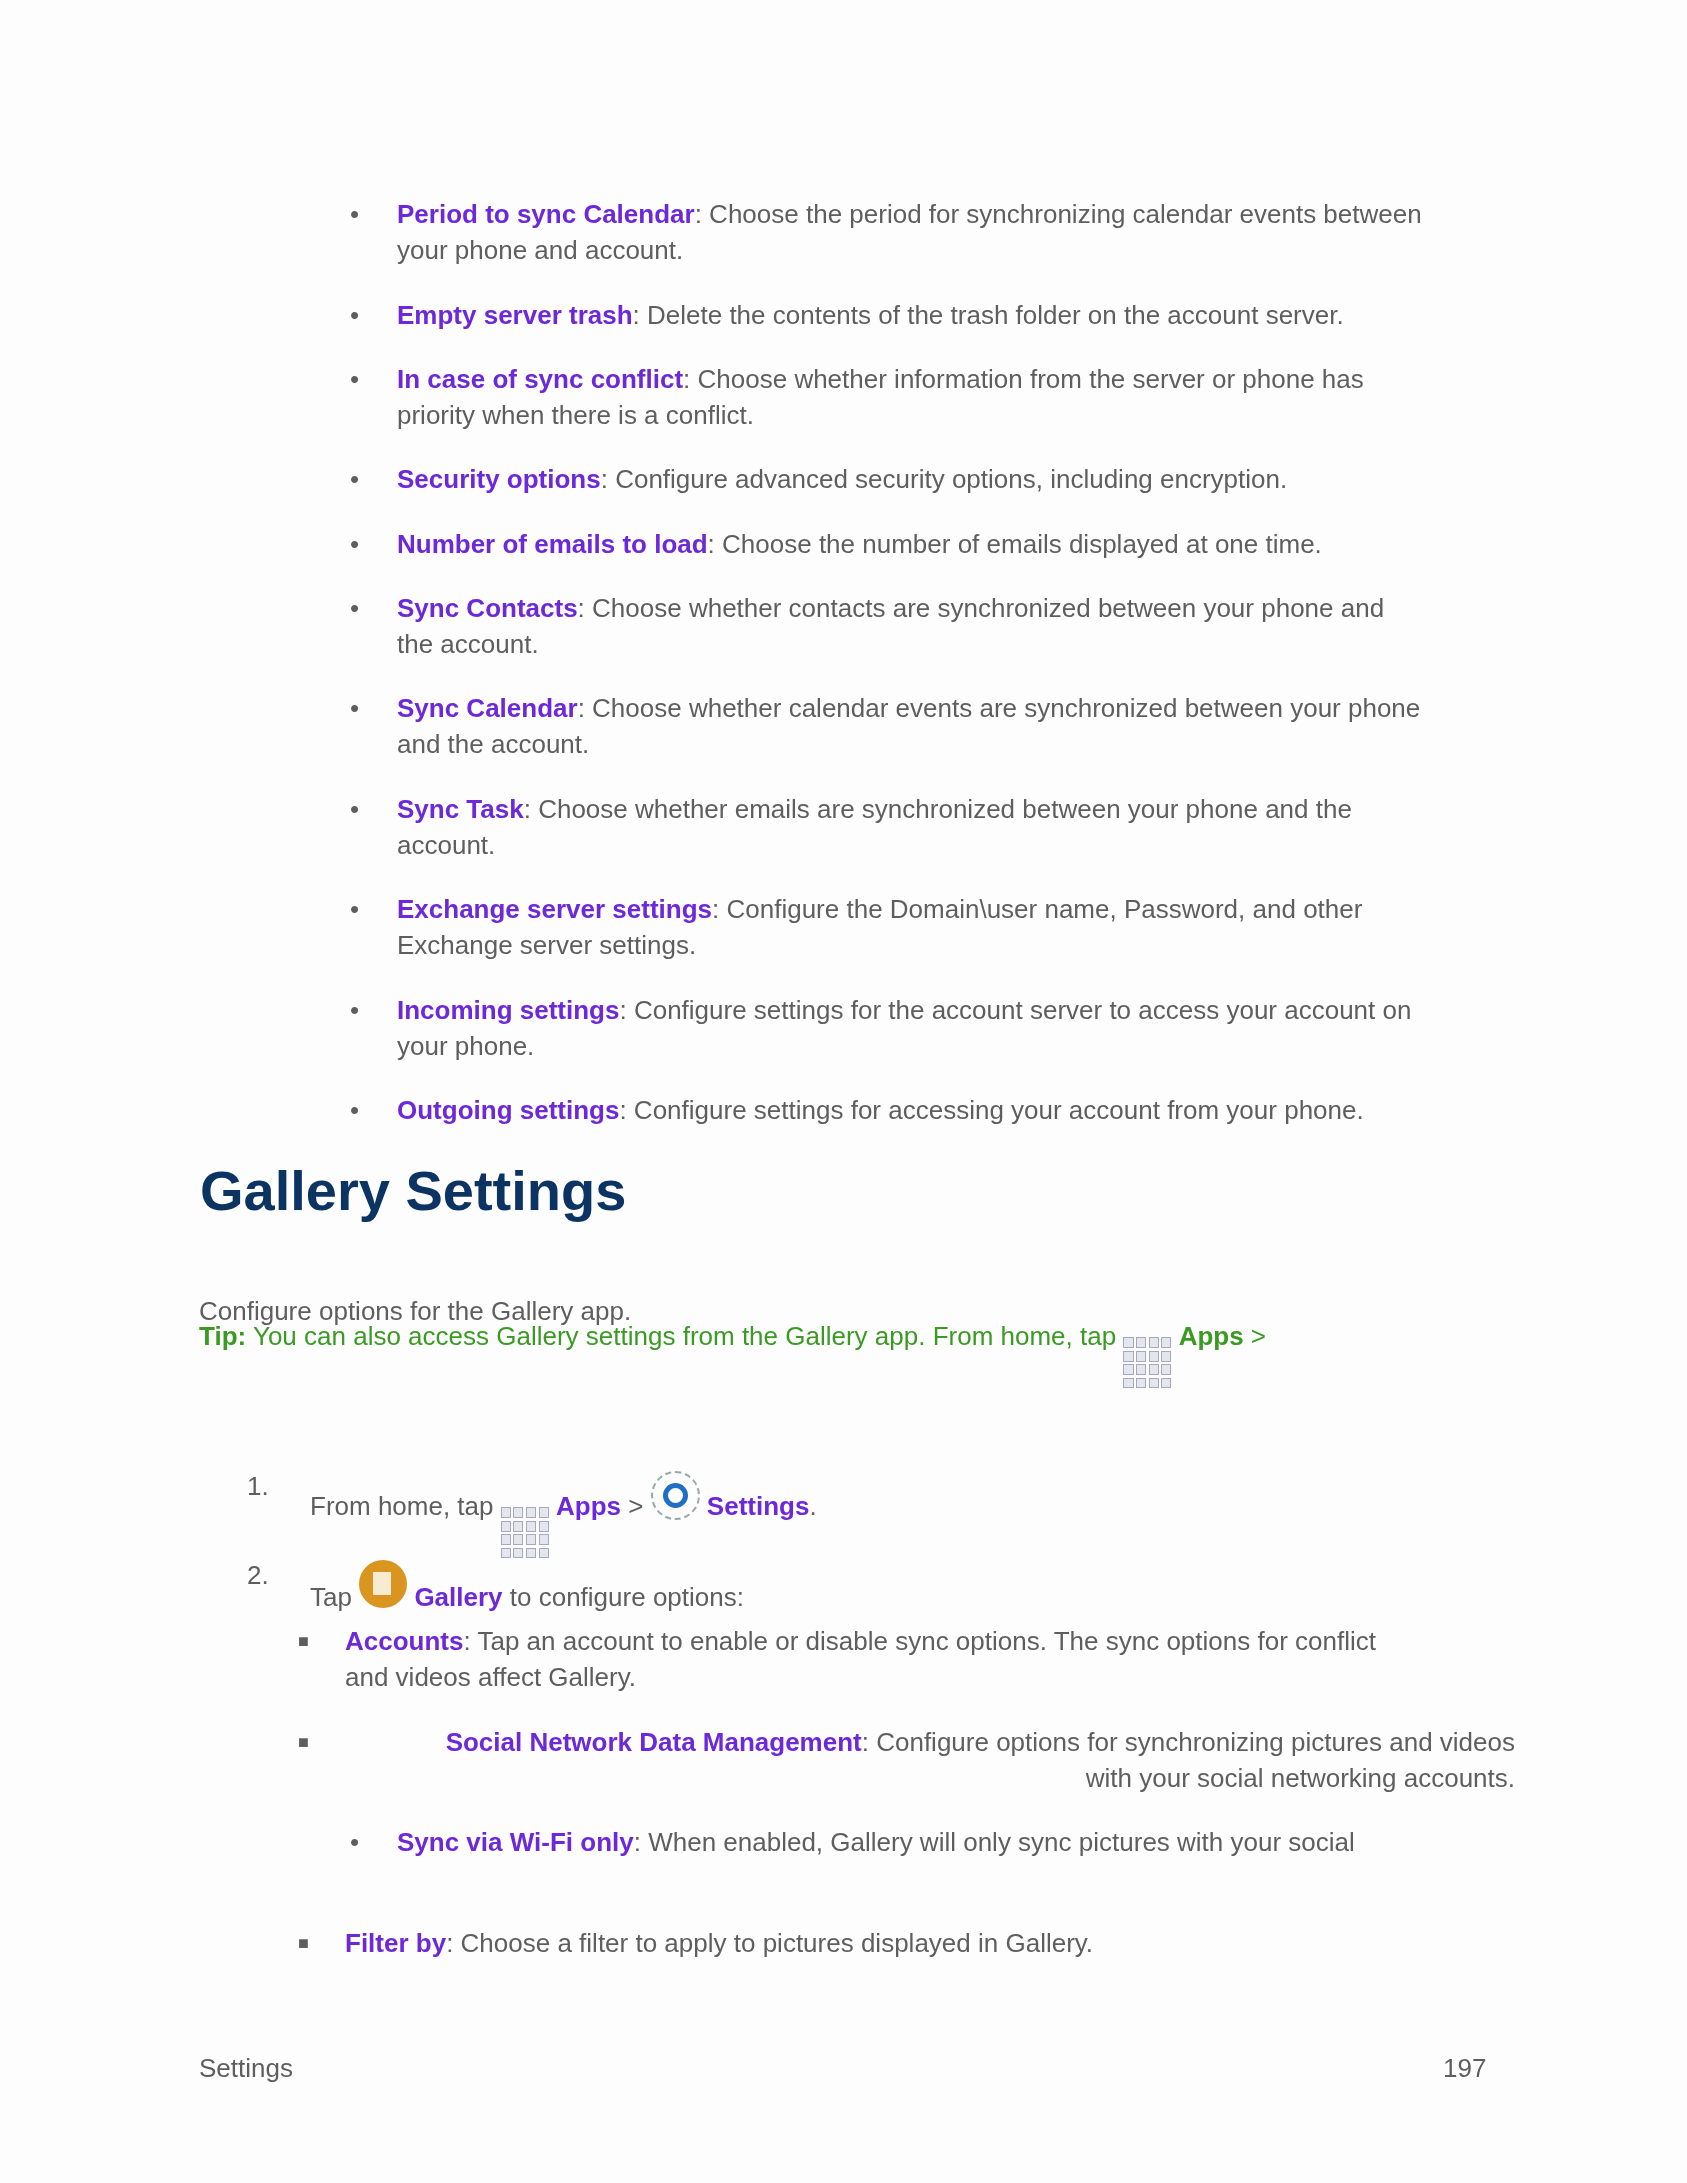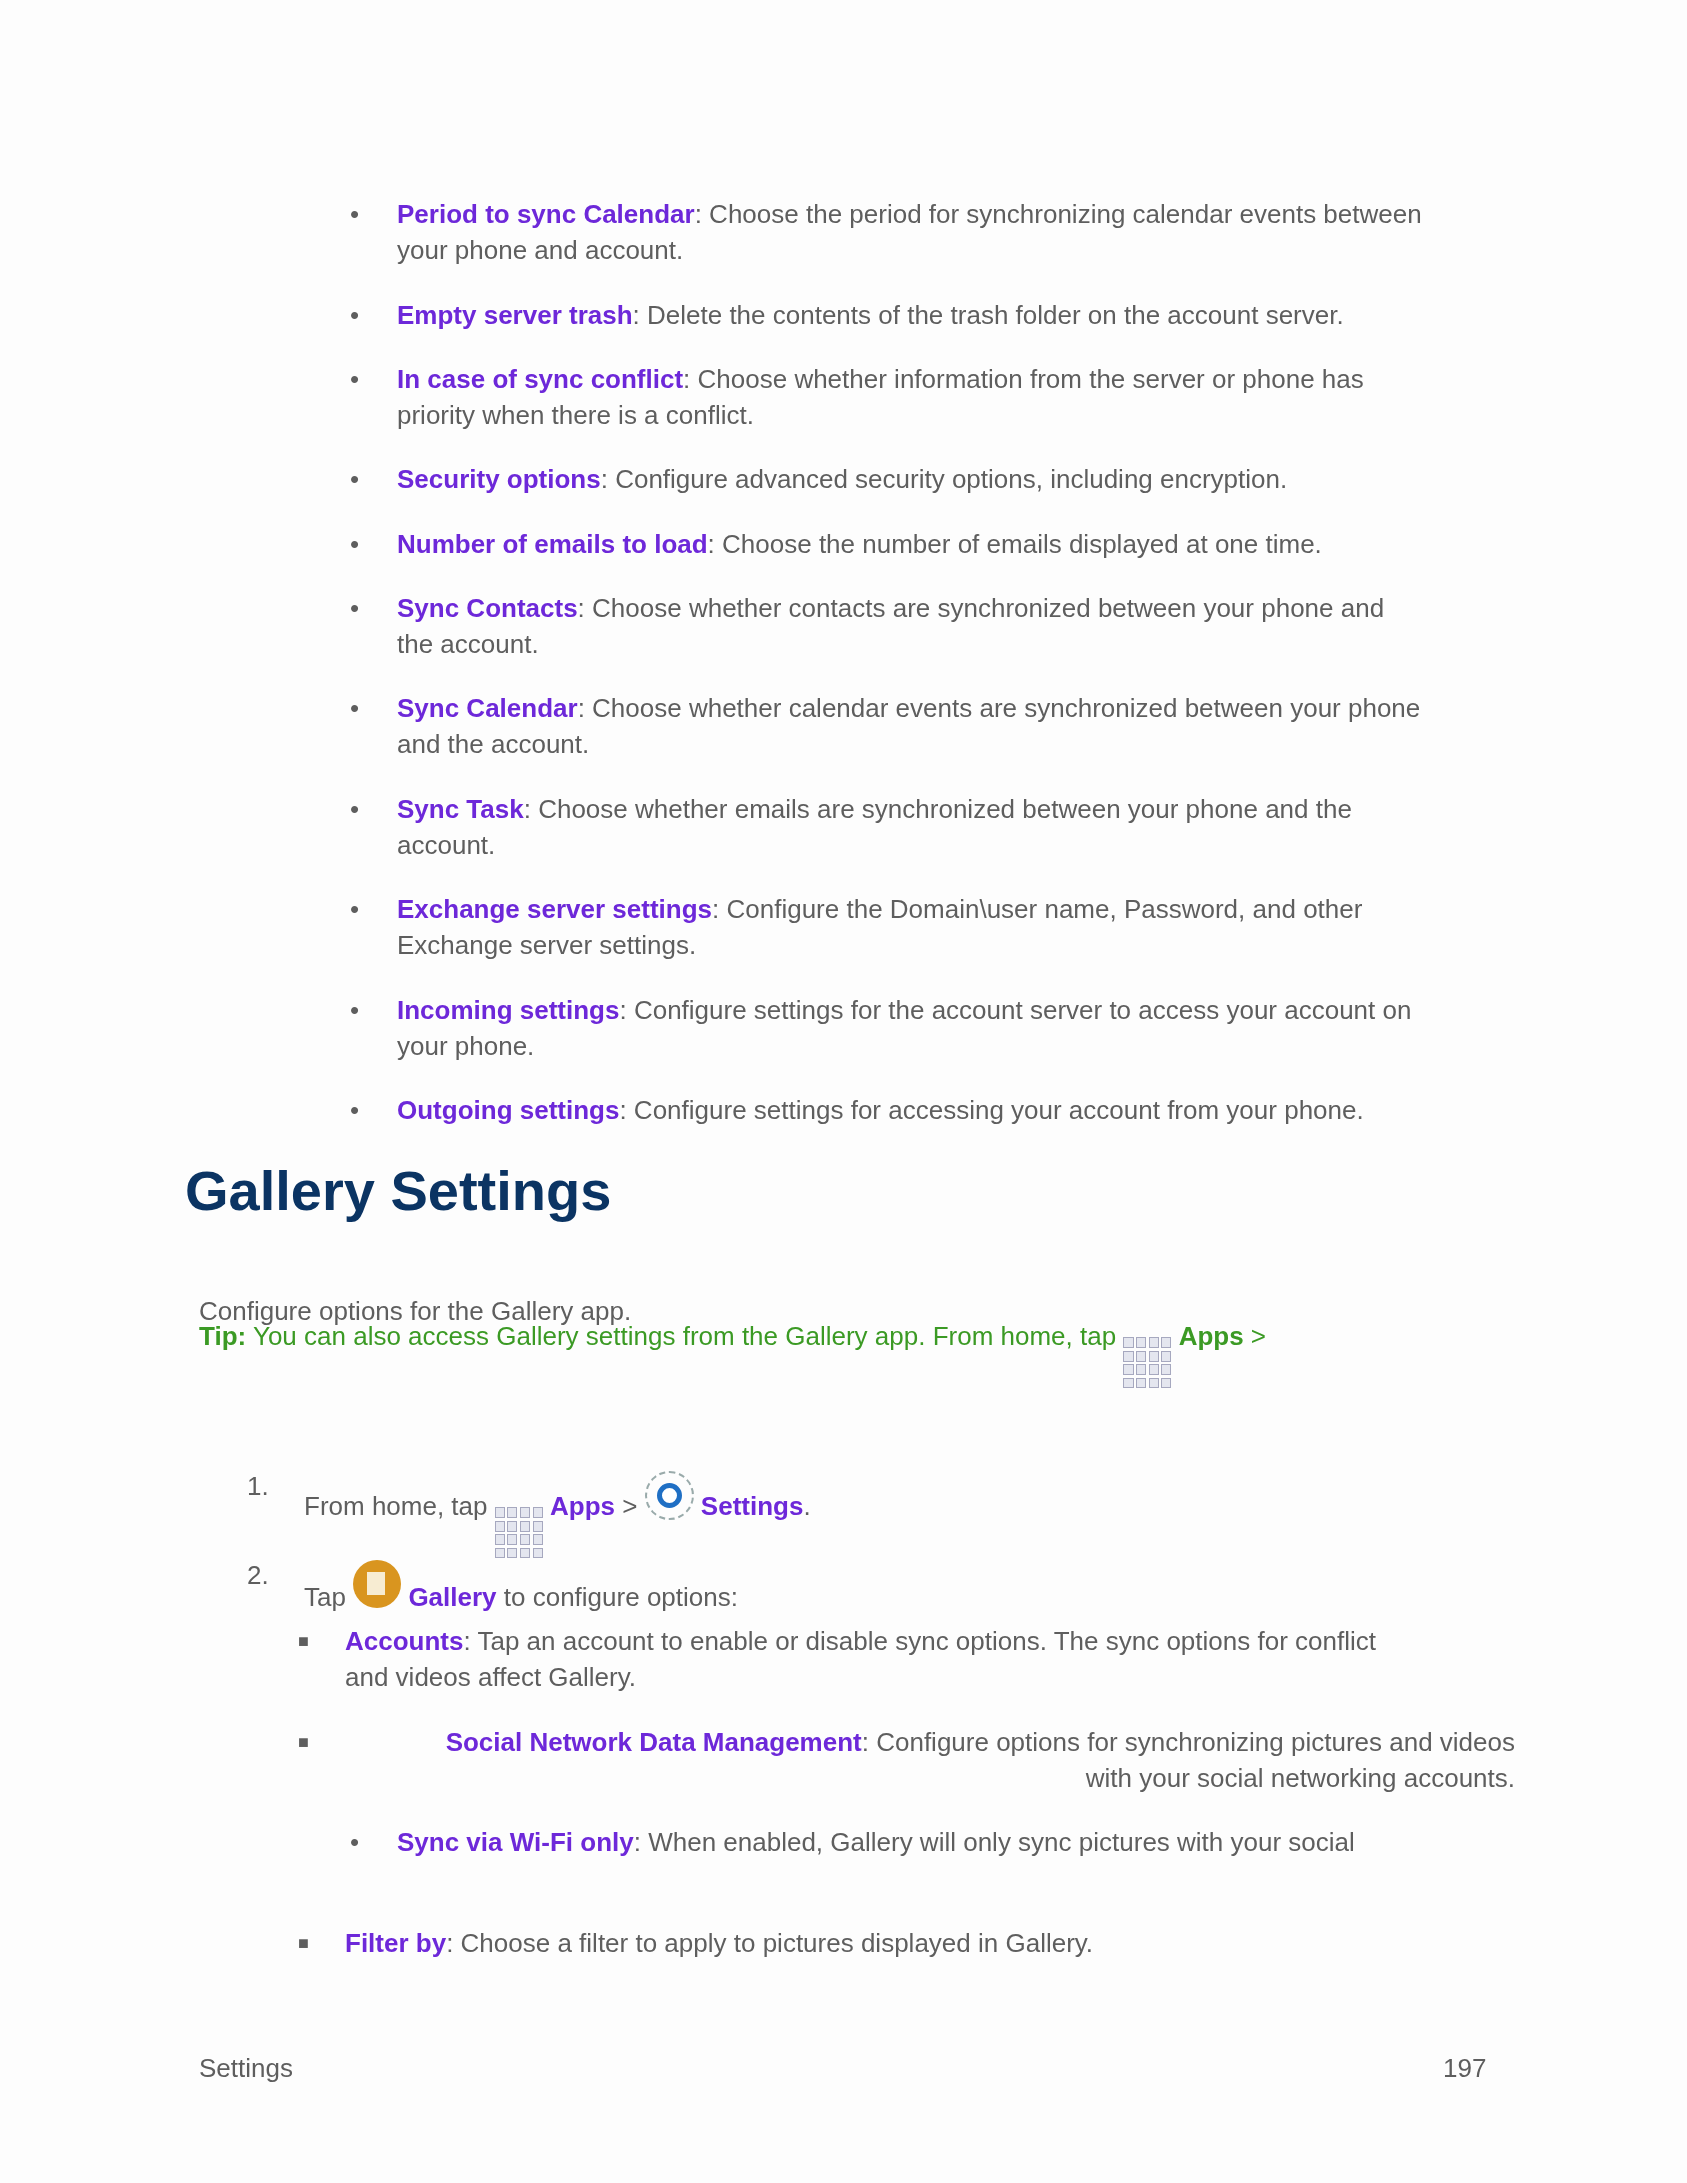--- a/index.html
+++ b/index.html
@@ -5,27 +5,27 @@
   html, body { margin: 0; padding: 0; }
   body {
     width: 1687px; height: 2183px; background: #fdfdfd; position: relative;
     font-family: "Liberation Sans", sans-serif; color: #5e5e5e; overflow: hidden;
   }
   .page { position: absolute; left: 0; top: 0; width: 1687px; height: 2183px; }
   .bl { position: absolute; font-size: 26px; line-height: 36px; }
   .bl .dot { position: absolute; left: 0; top: 0; width: 25px; }
   .bl .txt { position: absolute; left: 47px; width: 1104px; }
   b { font-weight: bold; color: #6d28d9; }
-  .heading { position: absolute; left: 185px; top: 1158px; font-size: 56px; font-weight: bold; color: #0b3463; }
+  .heading { position: absolute; left: 200px; top: 1158px; font-size: 56px; font-weight: bold; color: #0b3463; }
   .intro { position: absolute; left: 199px; top: 1296px; font-size: 26px; }
   .tip { position: absolute; left: 199px; font-size: 26px; color: #3b9a24; line-height: 36px; }
   .tip b { color: #3b9a24; }
   .step { position: absolute; left: 247px; font-size: 26px; }
   .step .num { position: absolute; left: 0; }
-  .step .stxt { position: absolute; left: 57px; white-space: nowrap; }
+  .step .stxt { position: absolute; left: 63px; white-space: nowrap; }
   .icon { display: inline-block; vertical-align: bottom; }
   .grid-icon { width: 48px; height: 51px; display: inline-grid; grid-template-columns: repeat(4, 1fr); gap: 2.5px; vertical-align: -3.3px; }
   .grid-icon span { background: #e4e6ef; border: 0.8px solid #a6a8bf; }
   .gear-icon { width: 49px; height: 49px; border-radius: 50%; border: 2.5px dashed #9aa; position: relative; vertical-align: -5px; box-sizing: border-box; }
   .gear-icon::after { content: ""; position: absolute; left: 10px; top: 10px; width: 20px; height: 20px; border-radius: 50%; border: 5px solid #1f6fc4; background: #fff; box-sizing: border-box; width: 25px; height: 25px; left: 10px; top: 10px; }
   .gallery-app-icon { width: 48px; height: 48px; border-radius: 50%; background: #d9951f; position: relative; vertical-align: -1.6px; }
   .gallery-app-icon::after { content: ""; position: absolute; left: 14px; top: 11.5px; width: 18px; height: 23px; background: #f7ecd2; }
   .gallery-tip-icon { width: 48px; height: 48px; background: #2a73c5; border: 1.6px solid #ddd; position: relative; vertical-align: -1.6px; overflow: hidden; }
   .gallery-tip-icon::after { content: ""; position: absolute; left: 5px; top: 3.3px; width: 36px; height: 33px; background: #f5c518; clip-path: polygon(0 0, 100% 0, 100% 100%, 40% 100%, 20% 50%, 0 70%); }
   .menu-icon { width: 48px; height: 49px; background: #4f8e9c; position: relative; vertical-align: -1.6px; }

